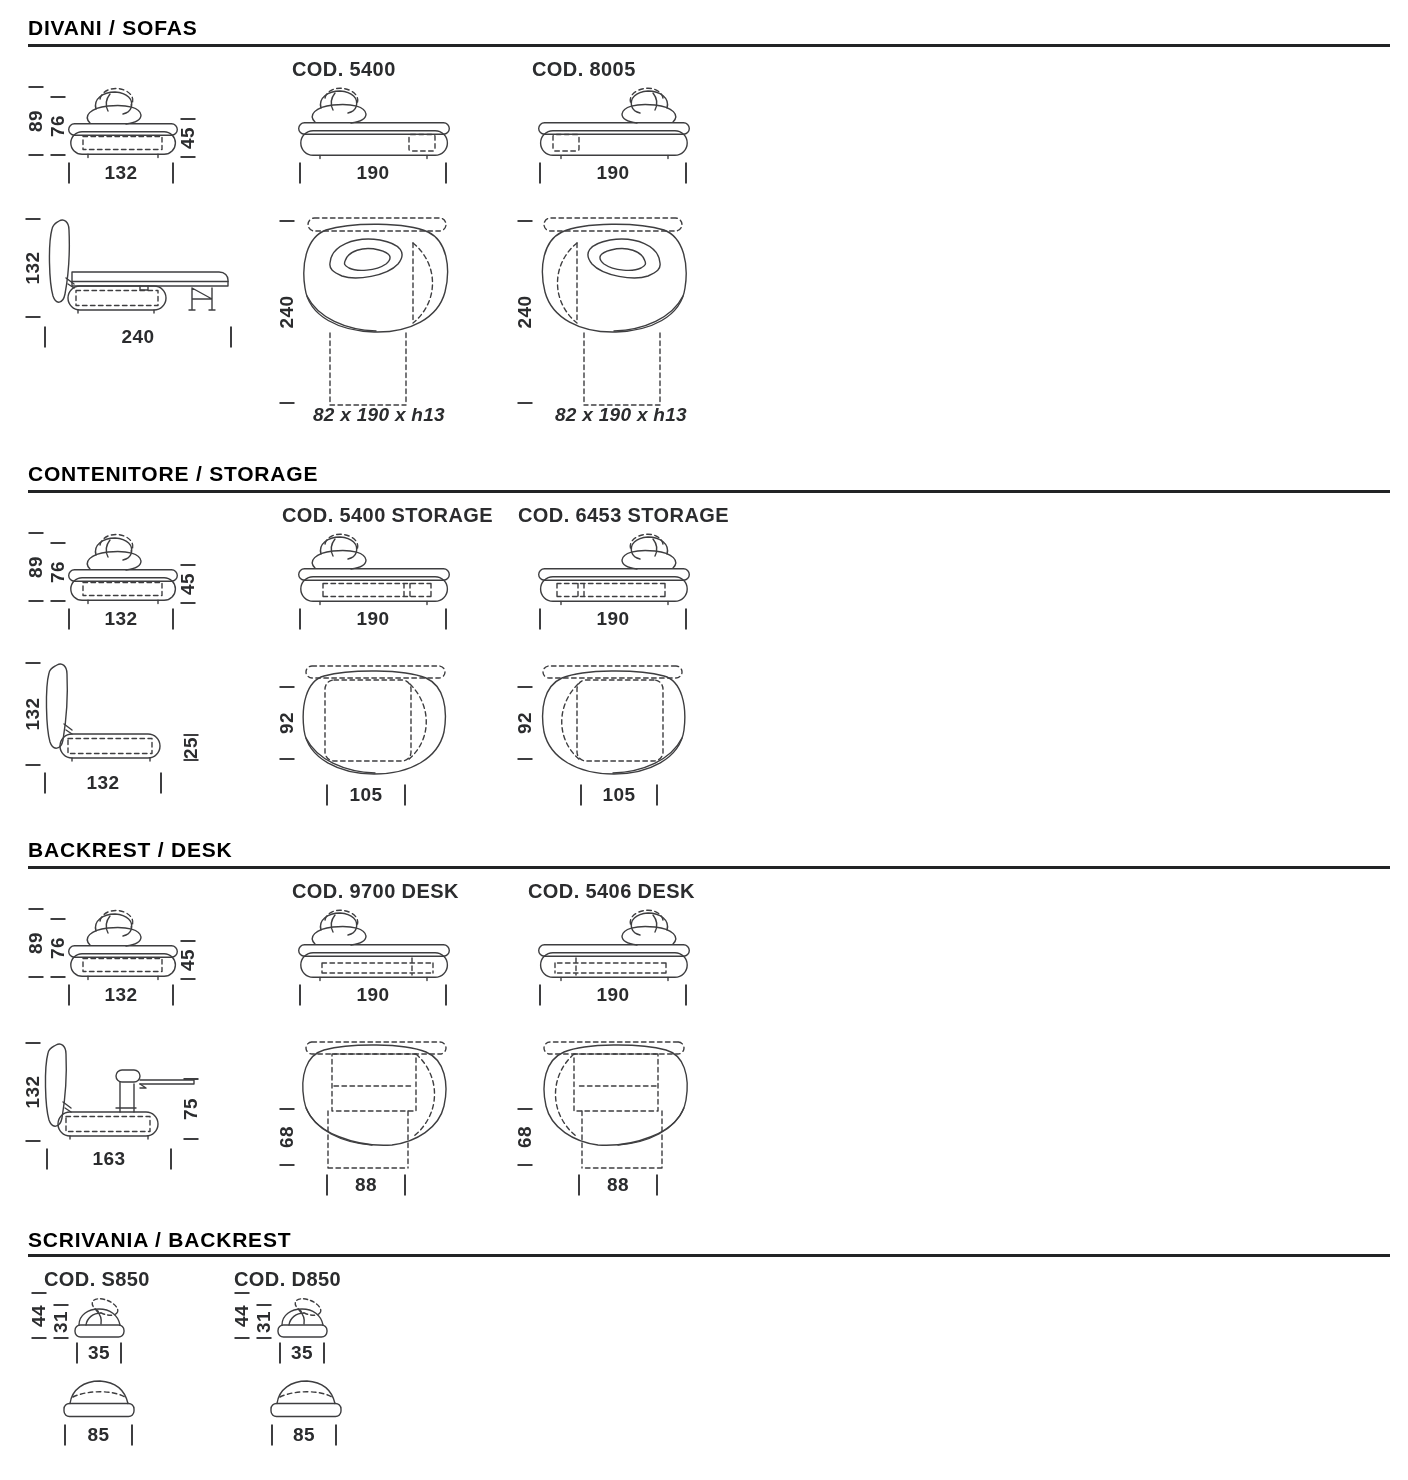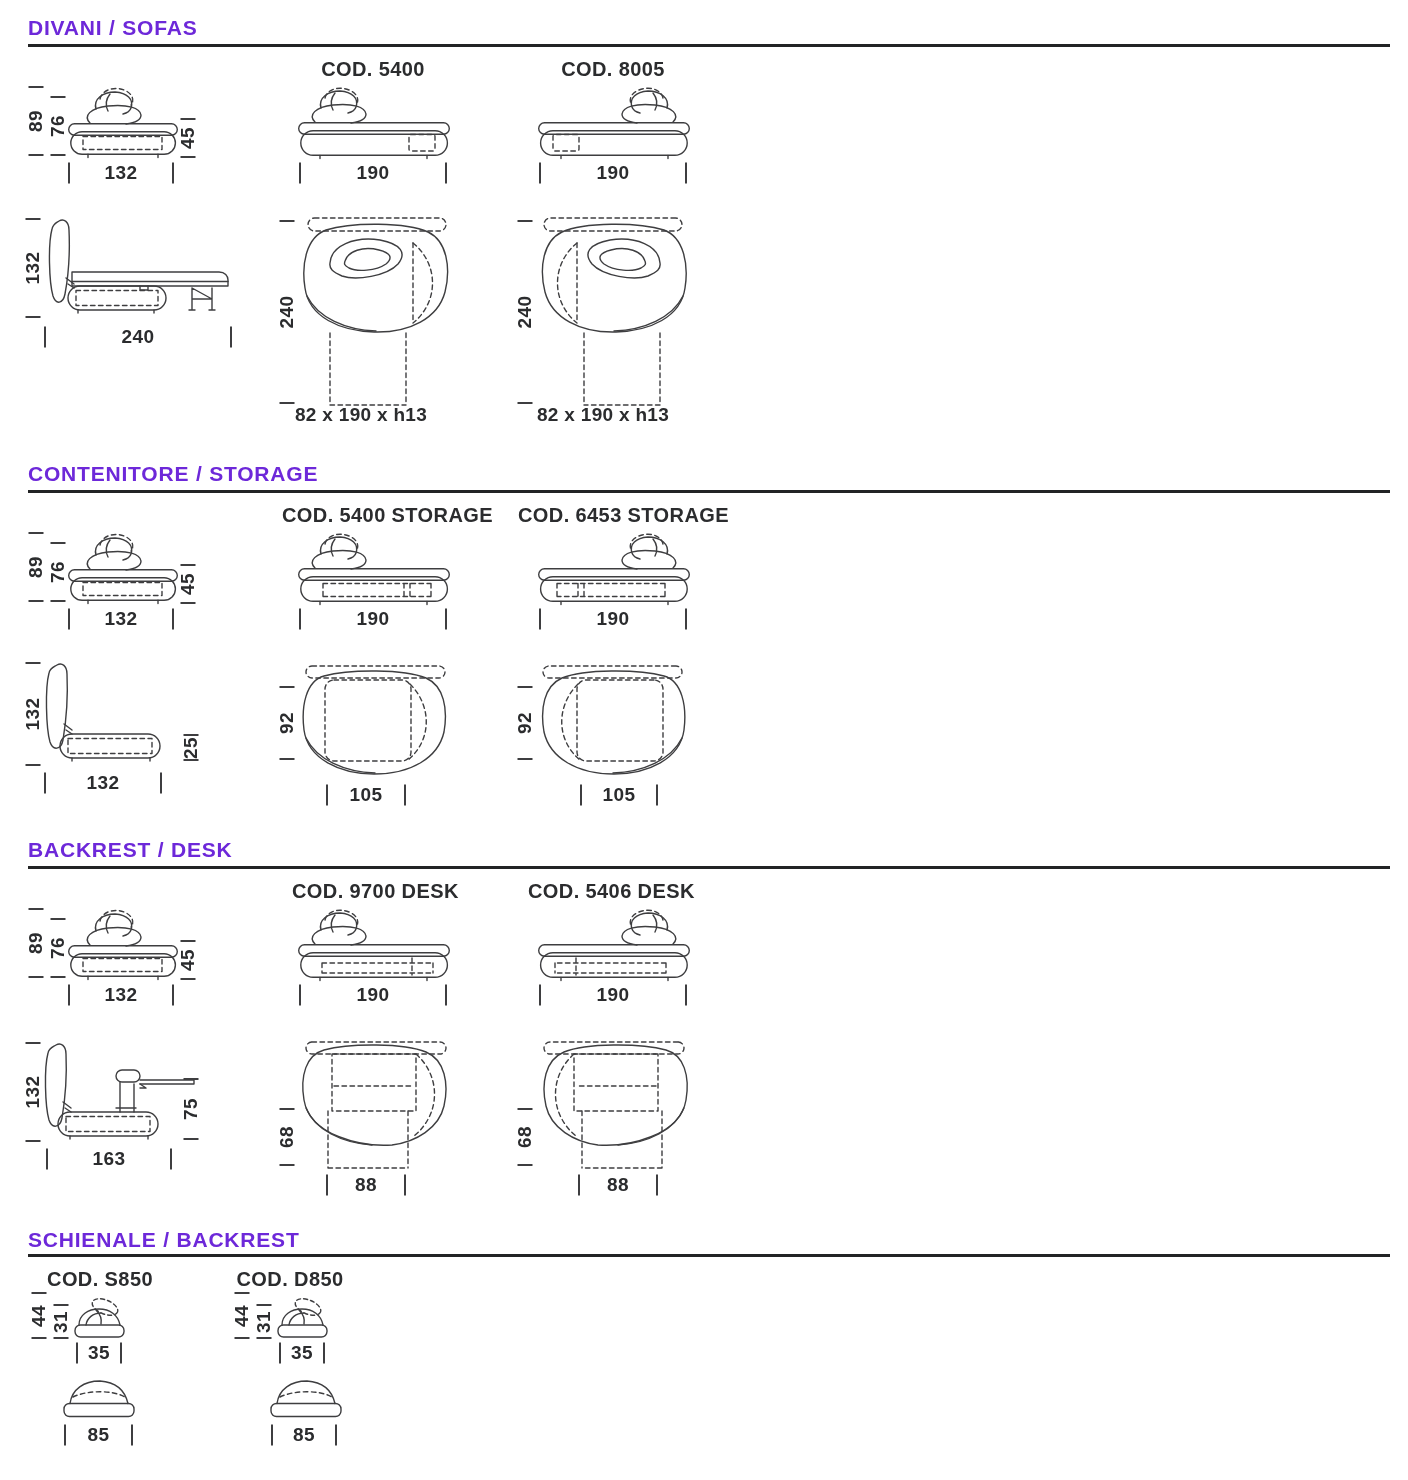--- a/index.html
+++ b/index.html
@@ -1,23 +1,23 @@
 <!DOCTYPE html>
 <html><head>
 <meta charset="utf-8">
 <style>
   :root{ --ink:#2b2c2e; --line:#3e3e40; }
   html,body{margin:0;padding:0;background:#fff;}
   body{font-family:"Liberation Sans", sans-serif; color:var(--ink);}
   #sheet{position:relative;width:1408px;height:1480px;background:#fff;overflow:hidden;}
 
-  .stitle{position:absolute;font-size:21px;font-weight:700;letter-spacing:.8px;white-space:nowrap;color:#6d28d9;}
+  .stitle{position:absolute;font-size:21px;font-weight:700;letter-spacing:.8px;white-space:nowrap;color:#000000;}
   .rule{position:absolute;left:28px;width:1362px;height:3px;background:#222325;}
-  .code{position:absolute;font-size:20px;font-weight:600;letter-spacing:.4px;text-align:center;white-space:nowrap;color:#2b2c2e;}
-  .cap{position:absolute;font-size:19px;font-weight:600;letter-spacing:.3px;text-align:left;white-space:nowrap;color:#2b2c2e;}
+  .code{position:absolute;font-size:20px;font-weight:600;letter-spacing:.4px;white-space:nowrap;color:#2b2c2e;}
+  .cap{position:absolute;font-size:19px;font-weight:600;letter-spacing:.3px;text-align:right;white-space:nowrap;color:#2b2c2e;font-style:italic;}
 
   .hdim{position:absolute;height:22px;}
   .hdim::before,.hdim::after{content:"";position:absolute;top:50%;transform:translateY(-50%);width:2px;height:21px;background:var(--line);}
   .hdim::before{left:0;} .hdim::after{right:0;}
   .hdim .n{position:absolute;left:50%;top:50%;transform:translate(-50%,-50%);font-size:19px;font-weight:600;letter-spacing:.5px;white-space:nowrap;}
 
   .vdim{position:absolute;width:22px;}
   .vdim::before,.vdim::after{content:"";position:absolute;left:50%;transform:translateX(-50%);width:15px;height:2px;background:var(--line);}
   .vdim::before{top:0;} .vdim::after{bottom:0;}
   .vdim .n{position:absolute;left:50%;top:50%;transform:translate(-50%,-50%) rotate(-90deg);font-size:19px;font-weight:600;letter-spacing:.5px;white-space:nowrap;}
@@ -340,21 +340,21 @@
   <svg class="draw mir" style="left:538px;top:1040px" width="152" height="132">
       <use href="#g-tv-desk"></use>
     </svg>
   <div class="vdim" style="left:514px;top:1108px;height:58px">
       <span class="n">68</span>
     </div>
   <div class="hdim" style="left:578px;top:1174px;width:80px">
       <span class="n">88</span>
     </div>
 
-  <div class="stitle" style="left:28px;top:1228px">SCHIENALE / BACKREST</div>
+  <div class="stitle" style="left:28px;top:1228px">SCRIVANIA / BACKREST</div>
   <div class="rule" style="top:1254px"></div>
 
   <div class="code" style="left:44px;top:1268px;width:112px">COD. S850</div>
   <div class="code" style="left:234px;top:1268px;width:112px">COD. D850</div>
 
   <svg class="draw" style="left:74px;top:1294px" width="52" height="45">
       <use href="#g-br-side"></use>
     </svg>
   <div class="vdim" style="left:28px;top:1292px;height:47px">
       <span class="n">44</span>

